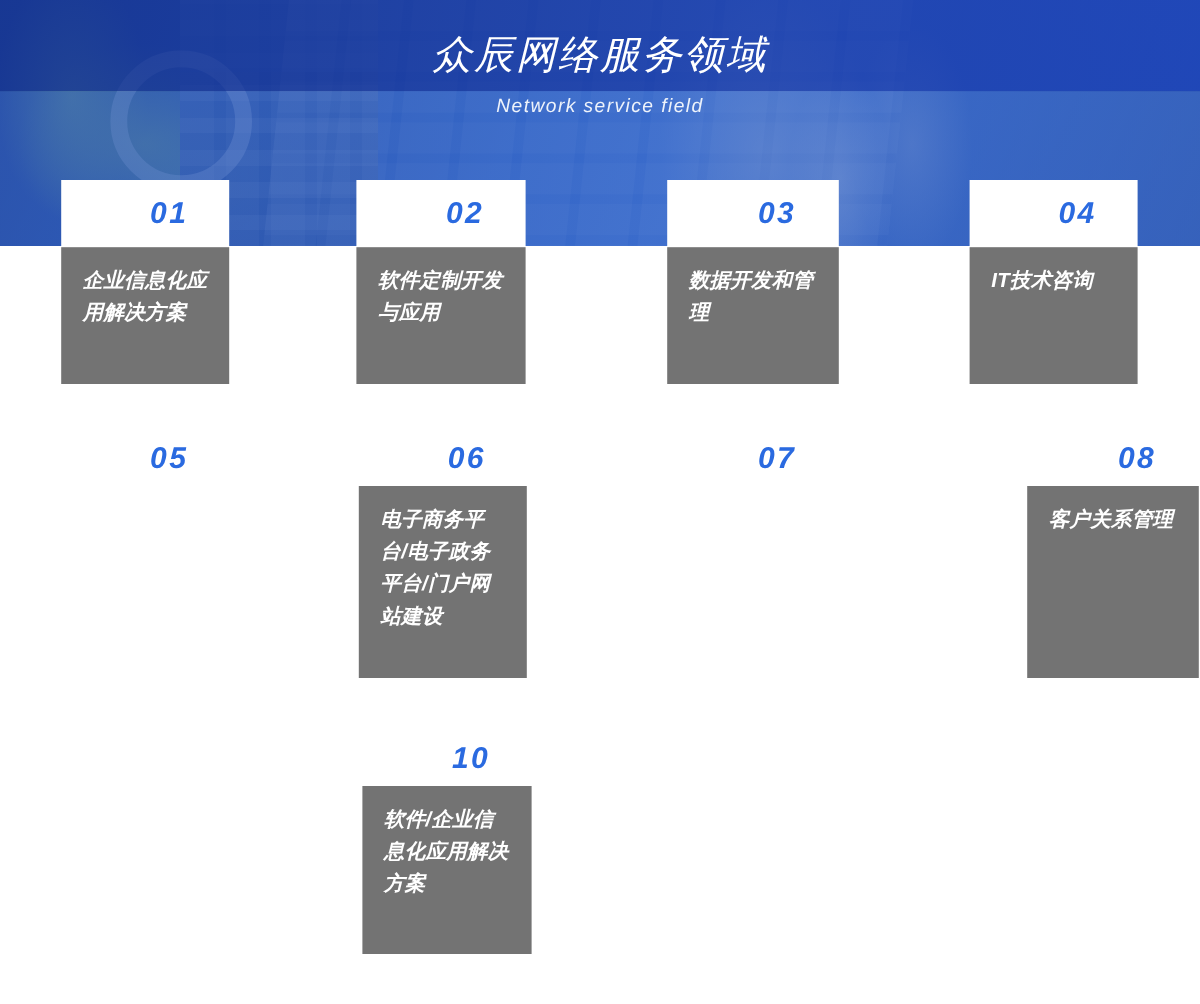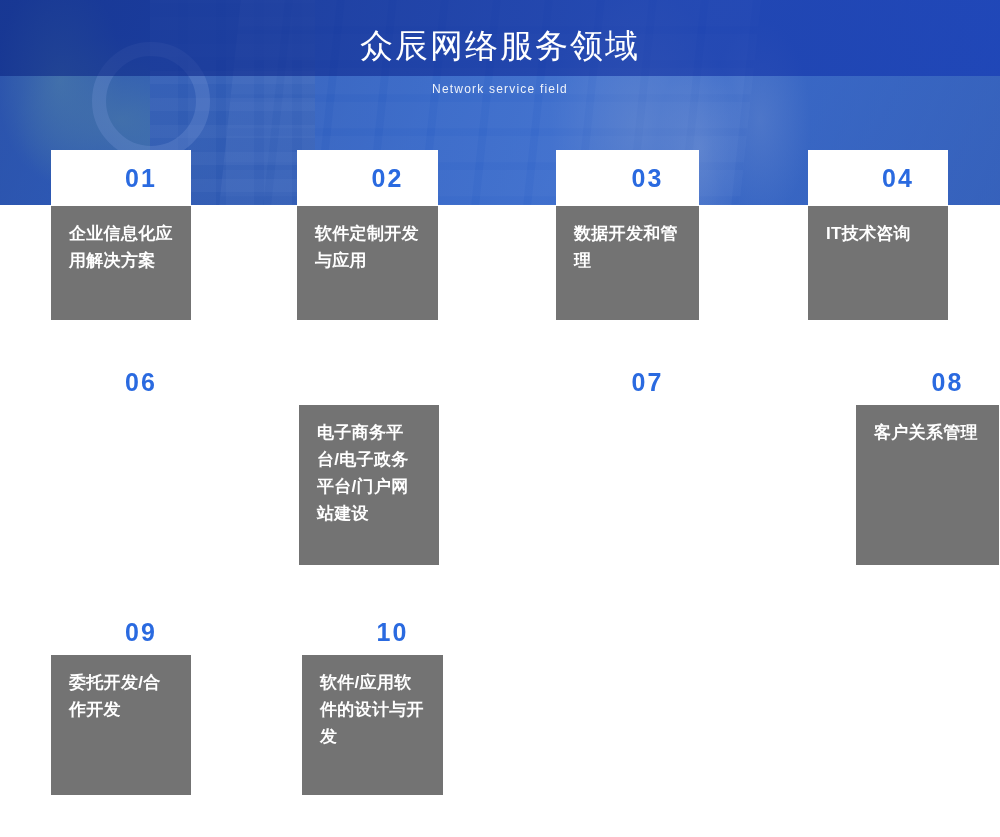--- a/index.html
+++ b/index.html
@@ -10,20 +10,21 @@
     background: #ffffff;
     font-family: "Liberation Sans", "DejaVu Sans", sans-serif;
     overflow: hidden;
   }
 
   #page {
     position: relative;
     width: 1000px;
     height: 837px;
     background: #ffffff;
+    font-style: italic;
   }
 
   
   .banner {
     position: absolute;
     left: 0; top: 0;
     width: 1000px;
     height: 205px;
     overflow: hidden;
     background: #2b4fa8;
@@ -93,21 +94,21 @@
     letter-spacing: 2px;
     line-height: 44px;
     white-space: nowrap;
   }
   .banner-subtitle {
     position: absolute;
     left: 0; top: 78px;
     width: 1000px;
     text-align: center;
     color: #eef3fb;
-    font-size: 12px;
+    font-size: 16px;
     font-weight: 400;
     letter-spacing: 1.2px;
     line-height: 22px;
     white-space: nowrap;
   }
 
   
   .card {
     position: absolute;
   }
@@ -210,56 +211,51 @@
     <div class="card-num-box">
       <span class="card-num">04</span>
     </div>
     <div class="card-body">
       <div class="card-label">IT技术咨询</div>
     </div>
   </div>
 
   <div class="card row2" id="card-05">
     <div class="card-num-box">
+      <span class="card-num">05</span>
+    </div>
+  </div>
+
+  <div class="card row2" id="card-06">
+    <div class="card-num-box">
       <span class="card-num">06</span>
     </div>
-  </div>
-
-  <div class="card row2" id="card-06">
     <div class="card-body">
       <div class="card-label">电子商务平台/电子政务平台/门户网站建设</div>
     </div>
   </div>
 
   <div class="card row2" id="card-07">
     <div class="card-num-box">
       <span class="card-num">07</span>
     </div>
   </div>
 
   <div class="card row2" id="card-08">
     <div class="card-num-box">
       <span class="card-num">08</span>
     </div>
     <div class="card-body">
       <div class="card-label">客户关系管理</div>
     </div>
   </div>
 
-  <div class="card row3" id="card-09">
-    <div class="card-num-box">
-      <span class="card-num">09</span>
-    </div>
-    <div class="card-body">
-      <div class="card-label">委托开发/合作开发</div>
-    </div>
-  </div>
 
   <div class="card row3" id="card-10">
     <div class="card-num-box">
       <span class="card-num">10</span>
     </div>
     <div class="card-body">
-      <div class="card-label">软件/应用软件的设计与开发</div>
+      <div class="card-label">软件/企业信息化应用解决方案</div>
     </div>
   </div>
 
 </div>
 
 </body></html>

